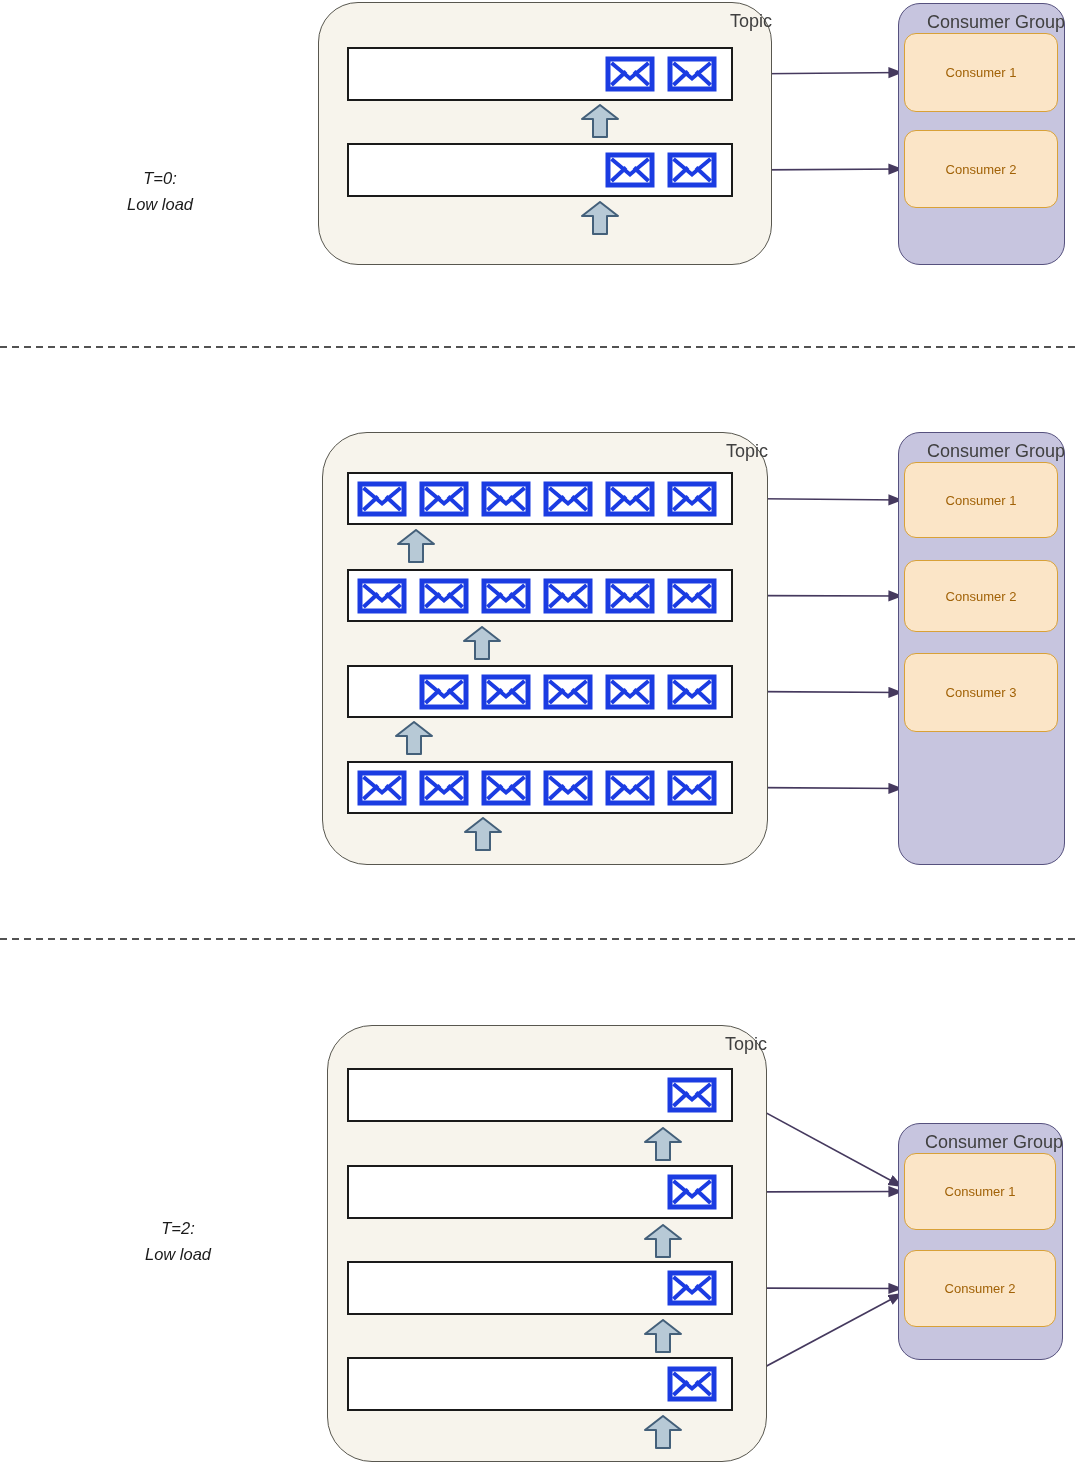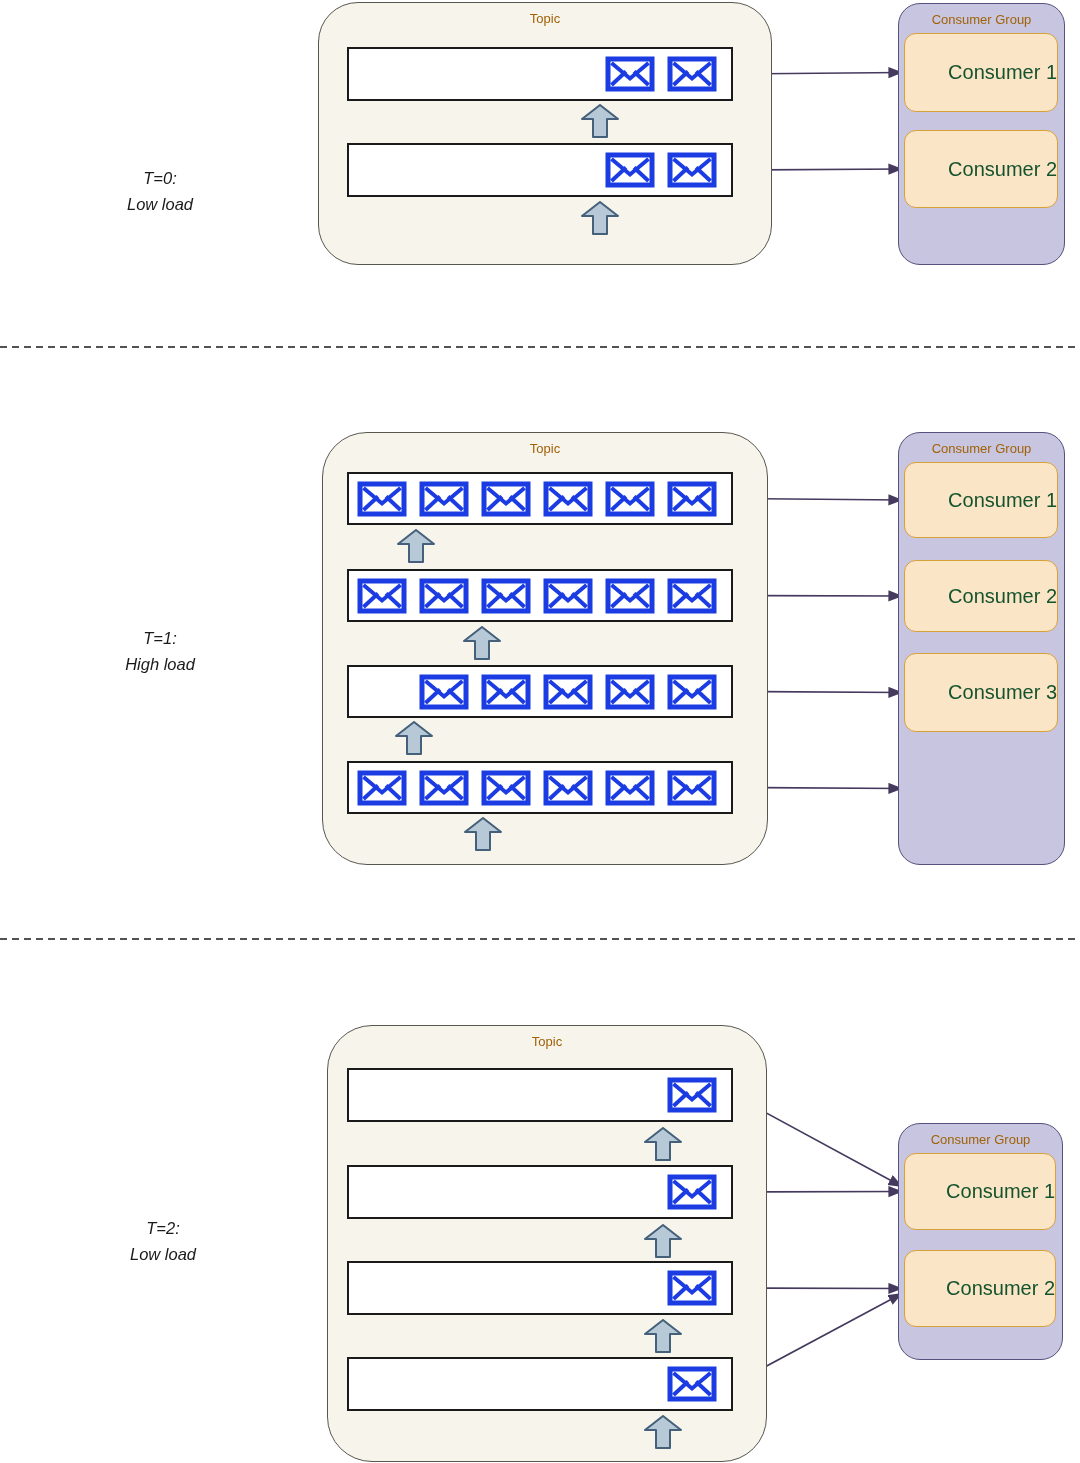--- a/index.html
+++ b/index.html
@@ -9,33 +9,33 @@
     background:#ffffff;
     font-family:"Liberation Sans",sans-serif;
     overflow:hidden;
   }
   .abs{position:absolute;box-sizing:border-box;}
   .sec-label{
     text-align:center;font-style:italic;
     font-size:16.5px;line-height:26px;color:#111111;
   }
   .shape-title{
-    text-align:center;font-size:13px;color:#a16207;
+    text-align:right;font-size:18px;color:#404040;
   }
   .topic-box{border:1.4px solid;}
   .partition{
     border:2px solid;
     display:flex;align-items:center;justify-content:flex-end;
     gap:12px;padding-right:14px;
   }
   .group-box{border:1.4px solid;border-radius:22px;}
   .consumer{
     border:1.6px solid;border-radius:12px;
-    display:flex;align-items:center;justify-content:flex-end;
-    font-size:20px;color:#14532d;
+    display:flex;align-items:center;justify-content:center;
+    font-size:13px;color:#a16207;
   }
   .env{display:block;flex:0 0 auto;}
   .overlay{position:absolute;left:0;top:0;pointer-events:none;}
 </style>
 </head>
 <body>
 
 <div class="canvas" id="canvas" style="background: rgb(255, 255, 255);">
     <svg class="overlay" width="1080" height="1463">
       <defs>
@@ -97,24 +97,20 @@
         <polygon points="20,1 38,15 27,15 27,33 13,33 13,15 2,15" fill="#b7c9d6" stroke="#44607a" stroke-width="2" stroke-linejoin="round"></polygon>
       </svg></div>
     <div class="abs group-box" style="left: 898px; top: 3px; width: 167px; height: 262px; background: rgb(199, 197, 223); border-color: rgb(86, 81, 126);"></div>
     <div class="abs shape-title" style="left: 898px; top: 12px; width: 167px;">Consumer Group</div>
     <div class="abs consumer" style="left: 904px; top: 33px; width: 154px; height: 79px; background: rgb(251, 229, 199); border-color: rgb(216, 161, 56);">
       <span>Consumer 1</span>
     </div>
     <div class="abs consumer" style="left: 904px; top: 130px; width: 154px; height: 78px; background: rgb(251, 229, 199); border-color: rgb(216, 161, 56);">
       <span>Consumer 2</span>
     </div>
-    <div class="abs sec-label" style="left: 65px; top: 625px; width: 190px; color: rgb(26, 26, 26);">
-      <div>T=1:</div>
-      <div>High load</div>
-    </div>
     <div class="abs topic-box" style="left: 322px; top: 432px; width: 446px; height: 433px; background: rgb(247, 244, 236); border-color: rgb(88, 87, 79); border-radius: 45px;"></div>
     <div class="abs shape-title" style="left: 322px; top: 441px; width: 446px;">Topic</div>
     <div class="abs partition" style="left: 347px; top: 472px; width: 386px; height: 53px; background: rgb(255, 255, 255); border-color: rgb(26, 26, 26);">
       <svg class="env" width="50" height="36" viewBox="0 0 50 36">
         <rect x="3" y="3" width="44" height="30" fill="#ffffff" stroke="#1b3ce2" stroke-width="5"></rect>
         <path d="M6.5,7 L25,22.5 L43.5,7" fill="none" stroke="#1b3ce2" stroke-width="4"></path>
         <path d="M6.5,29 L21,15.5" fill="none" stroke="#1b3ce2" stroke-width="4"></path>
         <path d="M43.5,29 L29,15.5" fill="none" stroke="#1b3ce2" stroke-width="4"></path>
       </svg>
       <svg class="env" width="50" height="36" viewBox="0 0 50 36">
@@ -272,21 +268,21 @@
     <div class="abs shape-title" style="left: 898px; top: 441px; width: 167px;">Consumer Group</div>
     <div class="abs consumer" style="left: 904px; top: 462px; width: 154px; height: 76px; background: rgb(251, 229, 199); border-color: rgb(216, 161, 56);">
       <span>Consumer 1</span>
     </div>
     <div class="abs consumer" style="left: 904px; top: 560px; width: 154px; height: 72px; background: rgb(251, 229, 199); border-color: rgb(216, 161, 56);">
       <span>Consumer 2</span>
     </div>
     <div class="abs consumer" style="left: 904px; top: 653px; width: 154px; height: 79px; background: rgb(251, 229, 199); border-color: rgb(216, 161, 56);">
       <span>Consumer 3</span>
     </div>
-    <div class="abs sec-label" style="left: 68px; top: 1215px; width: 190px; color: rgb(26, 26, 26);">
+    <div class="abs sec-label" style="left: 83px; top: 1215px; width: 190px; color: rgb(26, 26, 26);">
       <div>T=2:</div>
       <div>Low load</div>
     </div>
     <div class="abs topic-box" style="left: 327px; top: 1025px; width: 440px; height: 437px; background: rgb(247, 244, 236); border-color: rgb(88, 87, 79); border-radius: 45px;"></div>
     <div class="abs shape-title" style="left: 327px; top: 1034px; width: 440px;">Topic</div>
     <div class="abs partition" style="left: 347px; top: 1068px; width: 386px; height: 54px; background: rgb(255, 255, 255); border-color: rgb(26, 26, 26);">
       <svg class="env" width="50" height="36" viewBox="0 0 50 36">
         <rect x="3" y="3" width="44" height="30" fill="#ffffff" stroke="#1b3ce2" stroke-width="5"></rect>
         <path d="M6.5,7 L25,22.5 L43.5,7" fill="none" stroke="#1b3ce2" stroke-width="4"></path>
         <path d="M6.5,29 L21,15.5" fill="none" stroke="#1b3ce2" stroke-width="4"></path>

